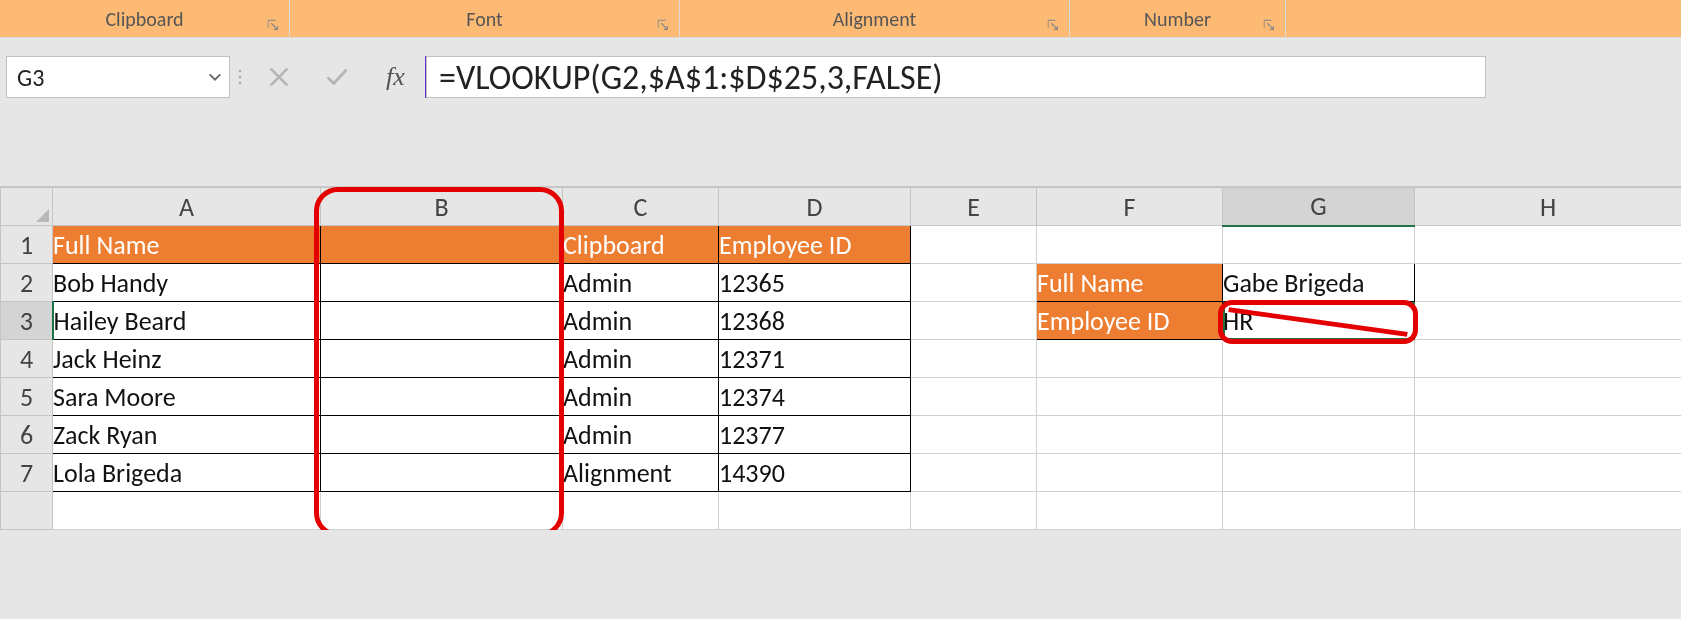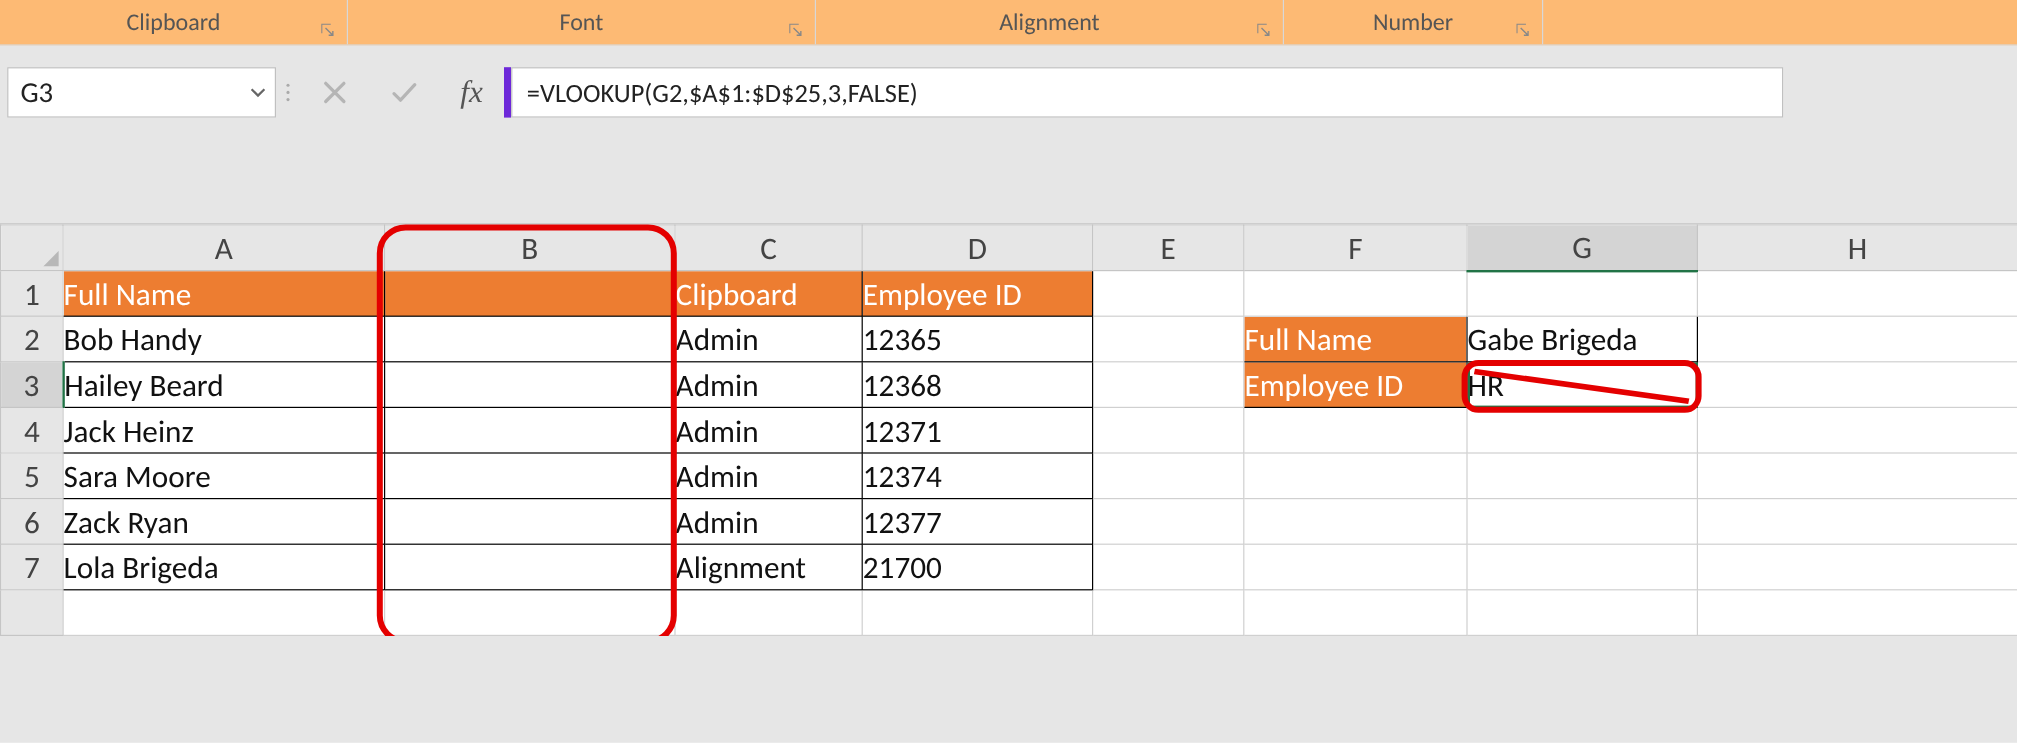--- a/index.html
+++ b/index.html
@@ -70,28 +70,28 @@
     color:#9c9c9c;
     font-size: 28px;
   }
   .fbtn svg { width: 26px; height: 26px; }
   .fx {
     width: 60px;
     display:flex; align-items:center; justify-content:center;
     font-style: italic; font-family: "Times New Roman", serif;
     font-size: 26px;
     color:#555;
-    border-right: 6px solid #6d28d9;
+    border-right: 1px solid #6d28d9;
     background:#e6e6e6;
   }
   .formula-input {
     flex: 0 0 1060px;
     background: #fff;
     border: 1px solid #c0c0c0;
-    font-size: 22px;
+    font-size: 34px;
     font-family: Calibri, Arial, sans-serif;
     padding: 0 12px;
     color: #222;
     outline: none;
   }
 
   
   .grid-wrap { background:#fff; position:relative; }
   table.grid {
     border-collapse: collapse;
@@ -341,21 +341,21 @@
     <td class="cell"></td>
     <td class="cell"></td>
     <td class="cell"></td>
   </tr>
 
   <tr>
     <td class="rowhdr">7</td>
     <td class="cell bordered left">Lola Brigeda</td>
     <td class="cell bordered"></td>
     <td class="cell bordered left">Alignment</td>
-    <td class="cell bordered right">21700</td>
+    <td class="cell bordered right">14390</td>
     <td class="cell"></td>
     <td class="cell"></td>
     <td class="cell"></td>
     <td class="cell"></td>
   </tr>
 
   <tr>
     <td class="rowhdr"></td>
     <td class="cell"></td>
           <td class="cell"></td>

